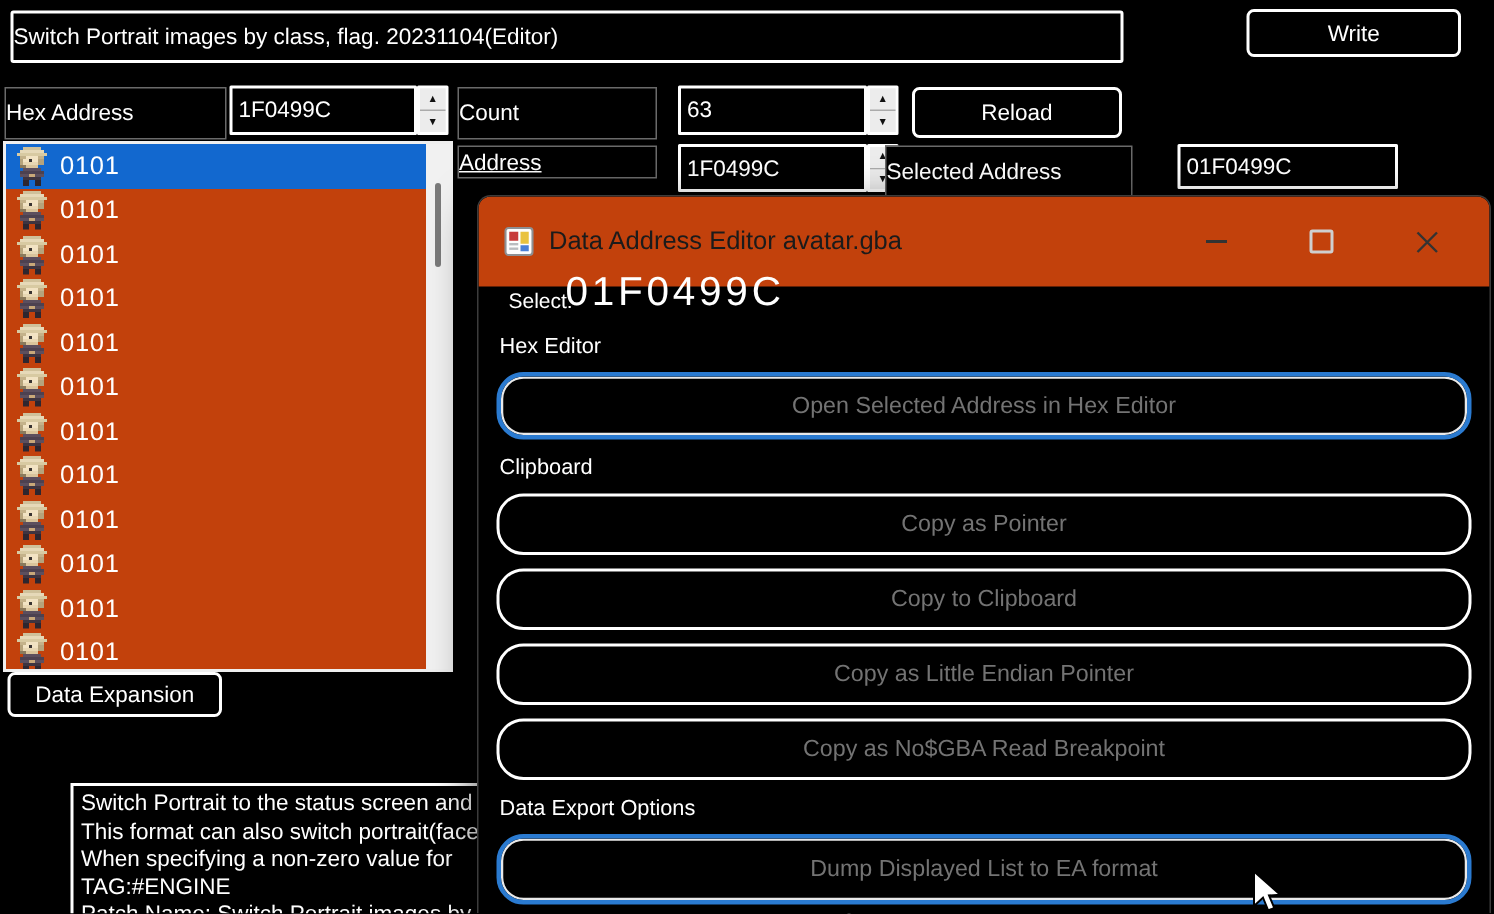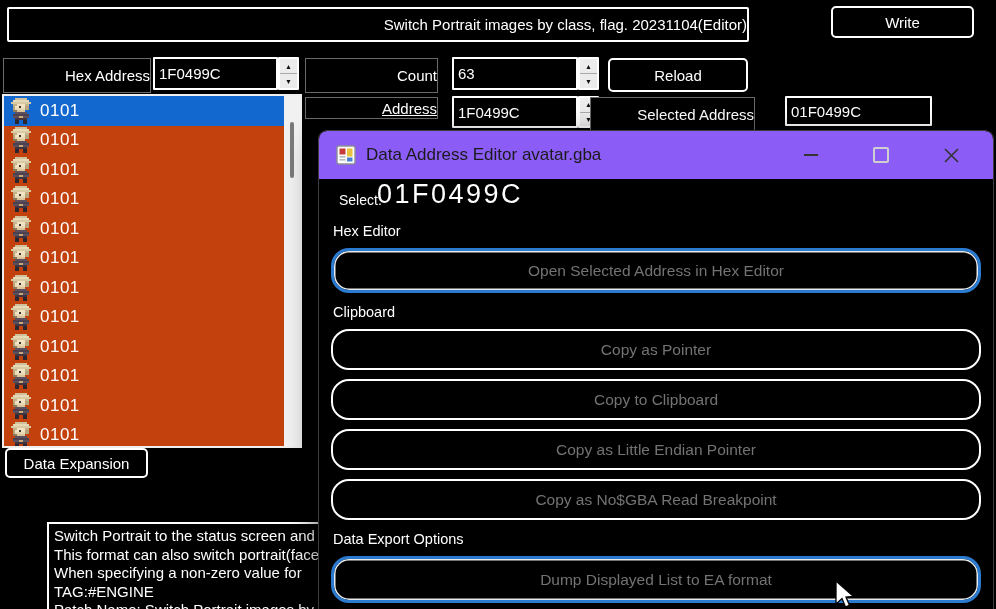--- a/index.html
+++ b/index.html
@@ -2,21 +2,21 @@
 <html><head>
 <meta charset="utf-8">
 <style>
   html,body{margin:0;padding:0;background:#000;}
   #screen{
     position:relative;width:996px;height:609px;background:#000;overflow:hidden;
     font-family:"Liberation Sans",sans-serif;color:#fff;
   }
   .abs{position:absolute;box-sizing:border-box;}
   
-  .frame-label{border:1px solid #6a6a6a;display:flex;align-items:center;justify-content:flex-end;
+  .frame-label{border:1px solid #6a6a6a;display:flex;align-items:center;justify-content:flex-start;
     font-size:15px;color:#fff;background:#000;}
   .tbox{border:2px solid #fff;background:#000;color:#fff;font-size:15px;
     display:flex;align-items:center;padding:0 4px;border-radius:1px;}
   .wbtn{border:2px solid #fff;border-radius:5px;background:#000;color:#fff;
     display:flex;align-items:center;justify-content:center;font-size:15px;cursor:default;}
   .spinner{border:2px solid #fff;background:#ececec;display:flex;flex-direction:column;border-radius:1px;}
   .spin-half{flex:1;display:flex;align-items:center;justify-content:center;
     color:#111;font-size:7px;line-height:7px;background:#ececec;}
   .spin-half.up{border-bottom:1px solid #aaa;}
   
@@ -29,21 +29,21 @@
   #list-scroll-track{right:0;top:0;width:16px;height:100%;background:#f1f1f1;position:absolute;}
   #list-scroll-thumb{position:absolute;left:6px;top:26px;width:4px;height:56px;background:#7a7a7a;border-radius:2px;}
   
   #descbox{left:47px;top:522px;width:520px;height:110px;border:2px solid #fff;background:#000;
     padding:3px 5px;overflow:hidden;}
   #descbox .dline{font-size:15px;line-height:18.5px;color:#fff;white-space:nowrap;}
   
   #dialog{left:318px;top:130px;width:676px;height:479px;background:#000;
     border:1px solid #3c3c3c;border-bottom:none;border-radius:9px 9px 0 0;
     box-shadow:0 10px 30px rgba(0,0,0,.65);overflow:hidden;}
-  #dialog-titlebar{height:48px;background:#8b5cf6;display:flex;align-items:center;
+  #dialog-titlebar{height:60px;background:#c2410c;display:flex;align-items:center;
     border-radius:8px 8px 0 0;}
   #dialog-title{color:#1b1b1b;font-size:17px;margin-left:10px;}
   #dialog-icon{margin-left:17px;width:20px;height:20px;}
   .win-controls{margin-left:auto;display:flex;align-items:center;gap:30px;padding-right:22px;}
   .win-ctl{width:40px;height:34px;display:flex;align-items:center;justify-content:center;}
   .min-glyph{width:14px;height:2px;background:#333;}
   .max-glyph{width:12px;height:12px;border:2px solid #cfcfcf;border-radius:2px;}
   .dlg-section{font-size:14.5px;color:#fff;}
   .dlg-btn{left:12px;width:650px;border:2px solid #fff;border-radius:18px;background:#000;
     color:#737373;font-size:15.5px;display:flex;align-items:center;justify-content:center;cursor:default;}

